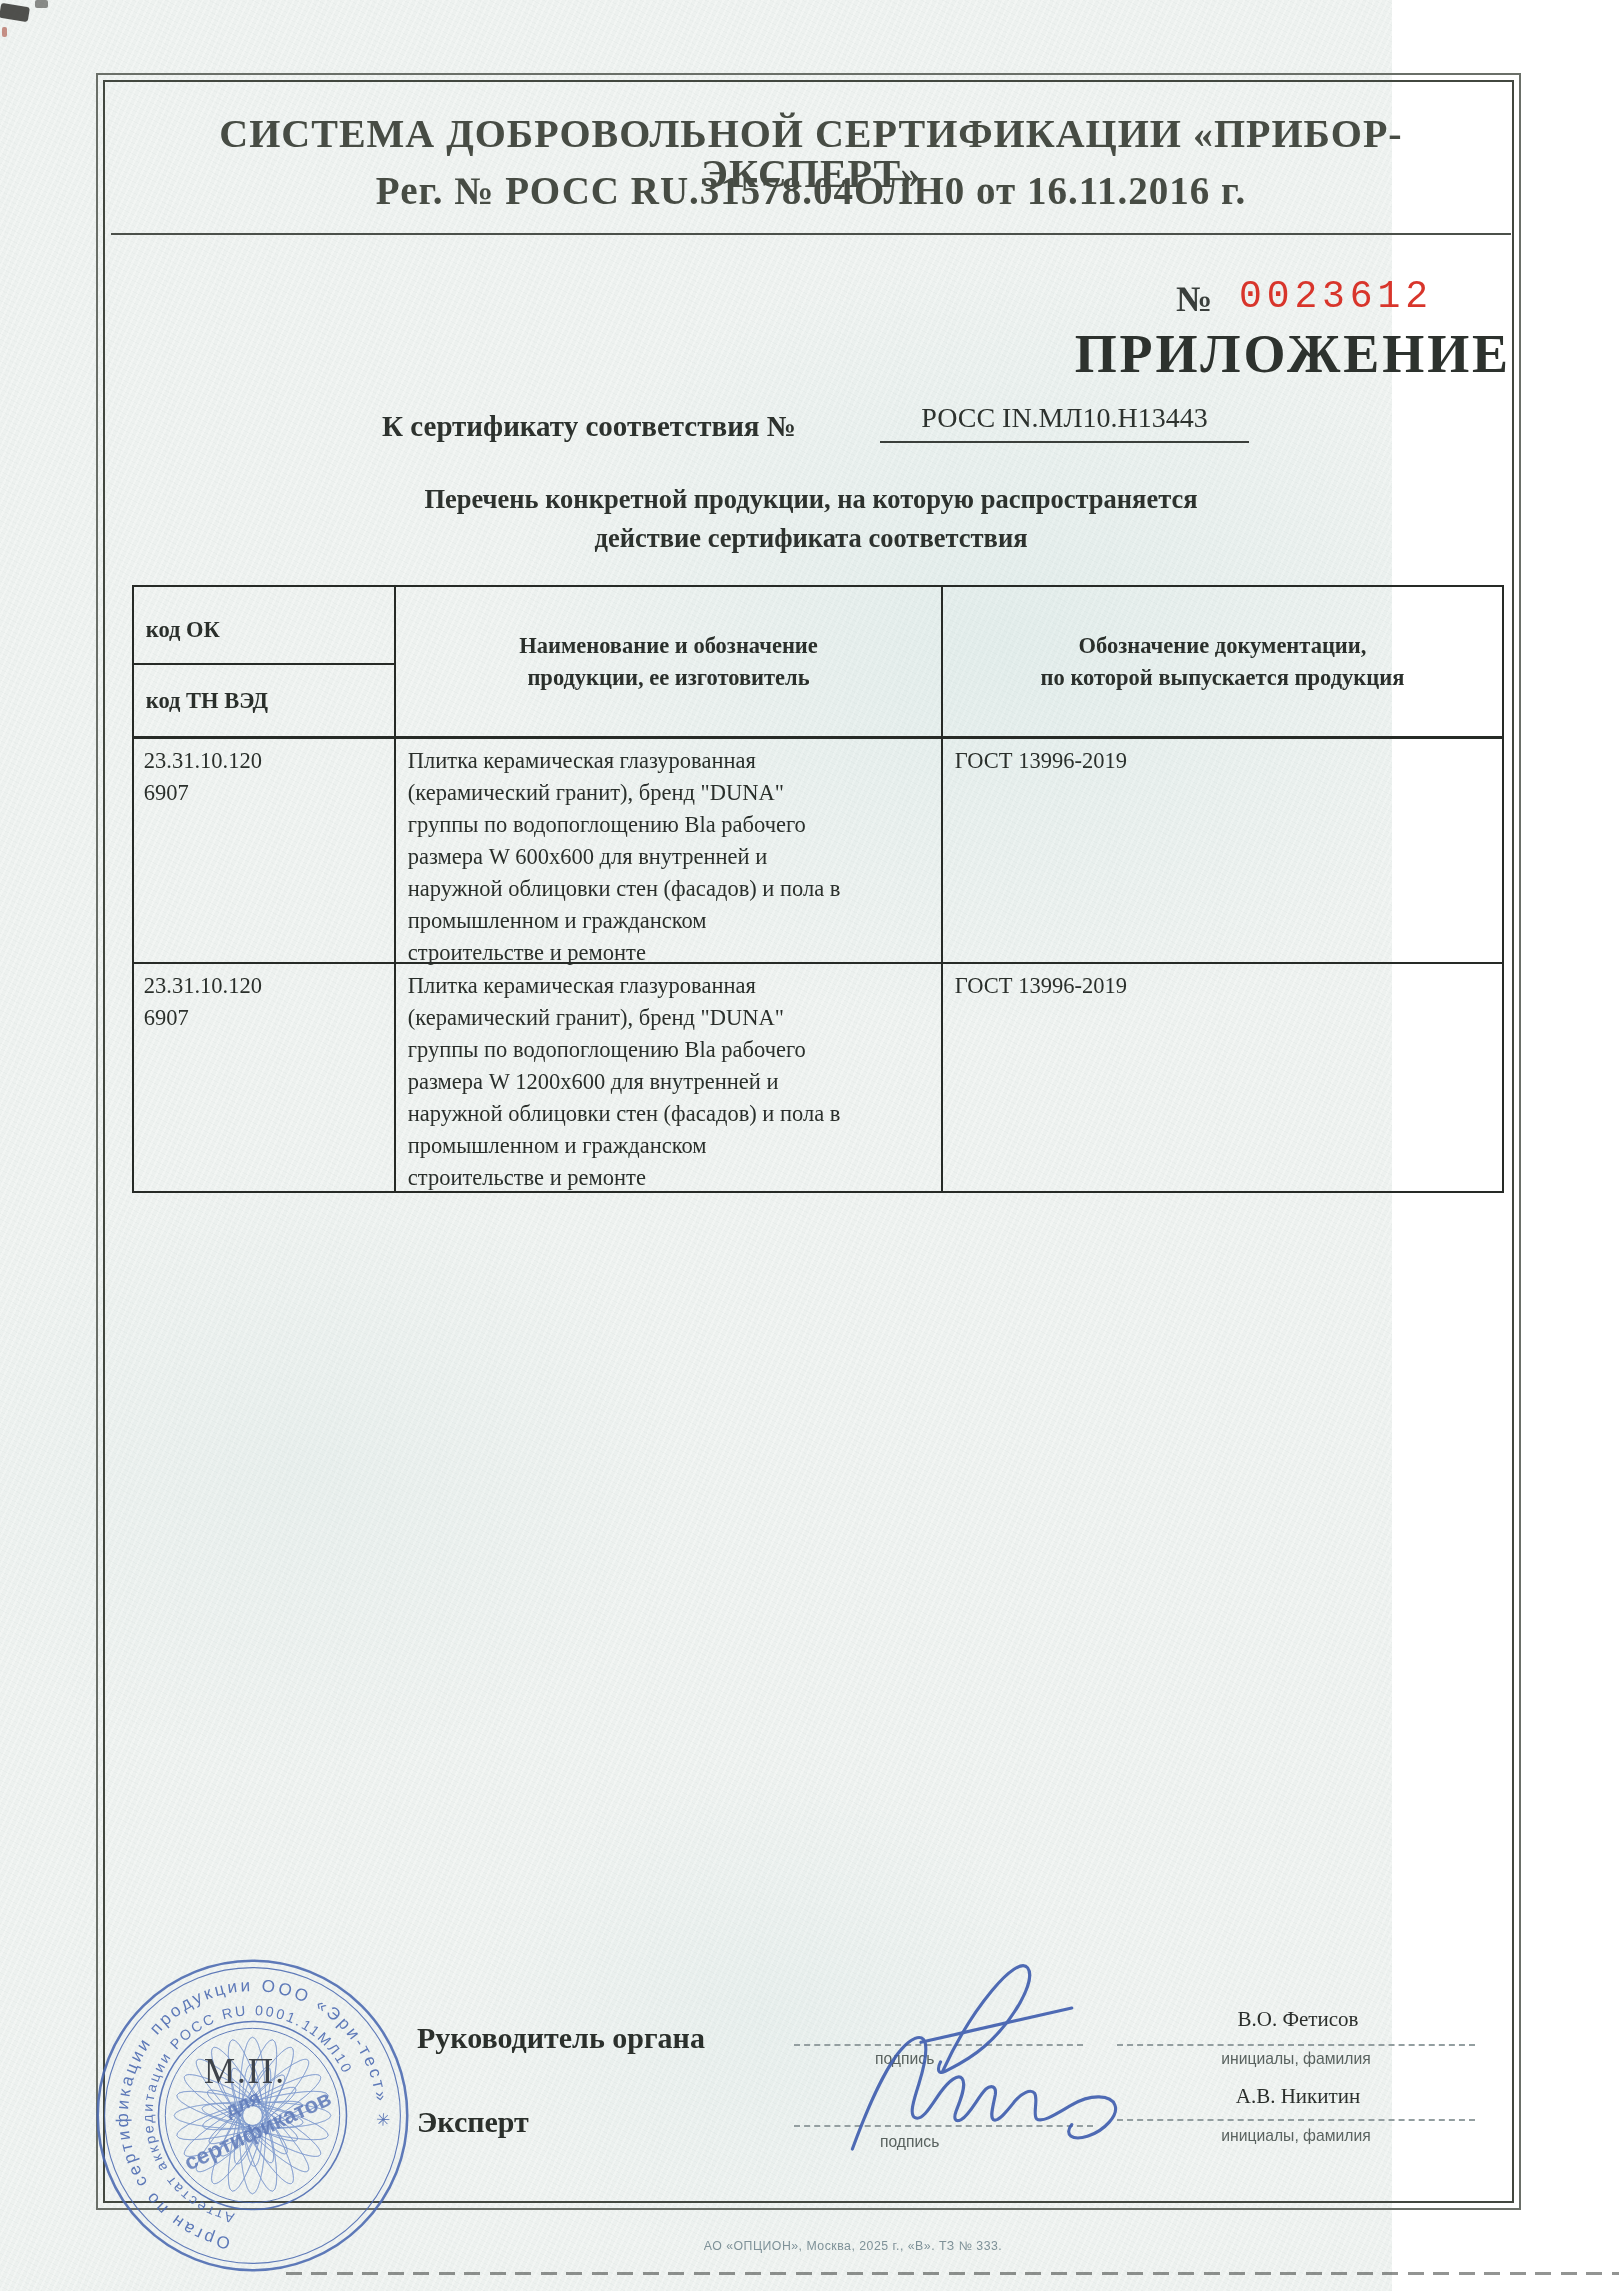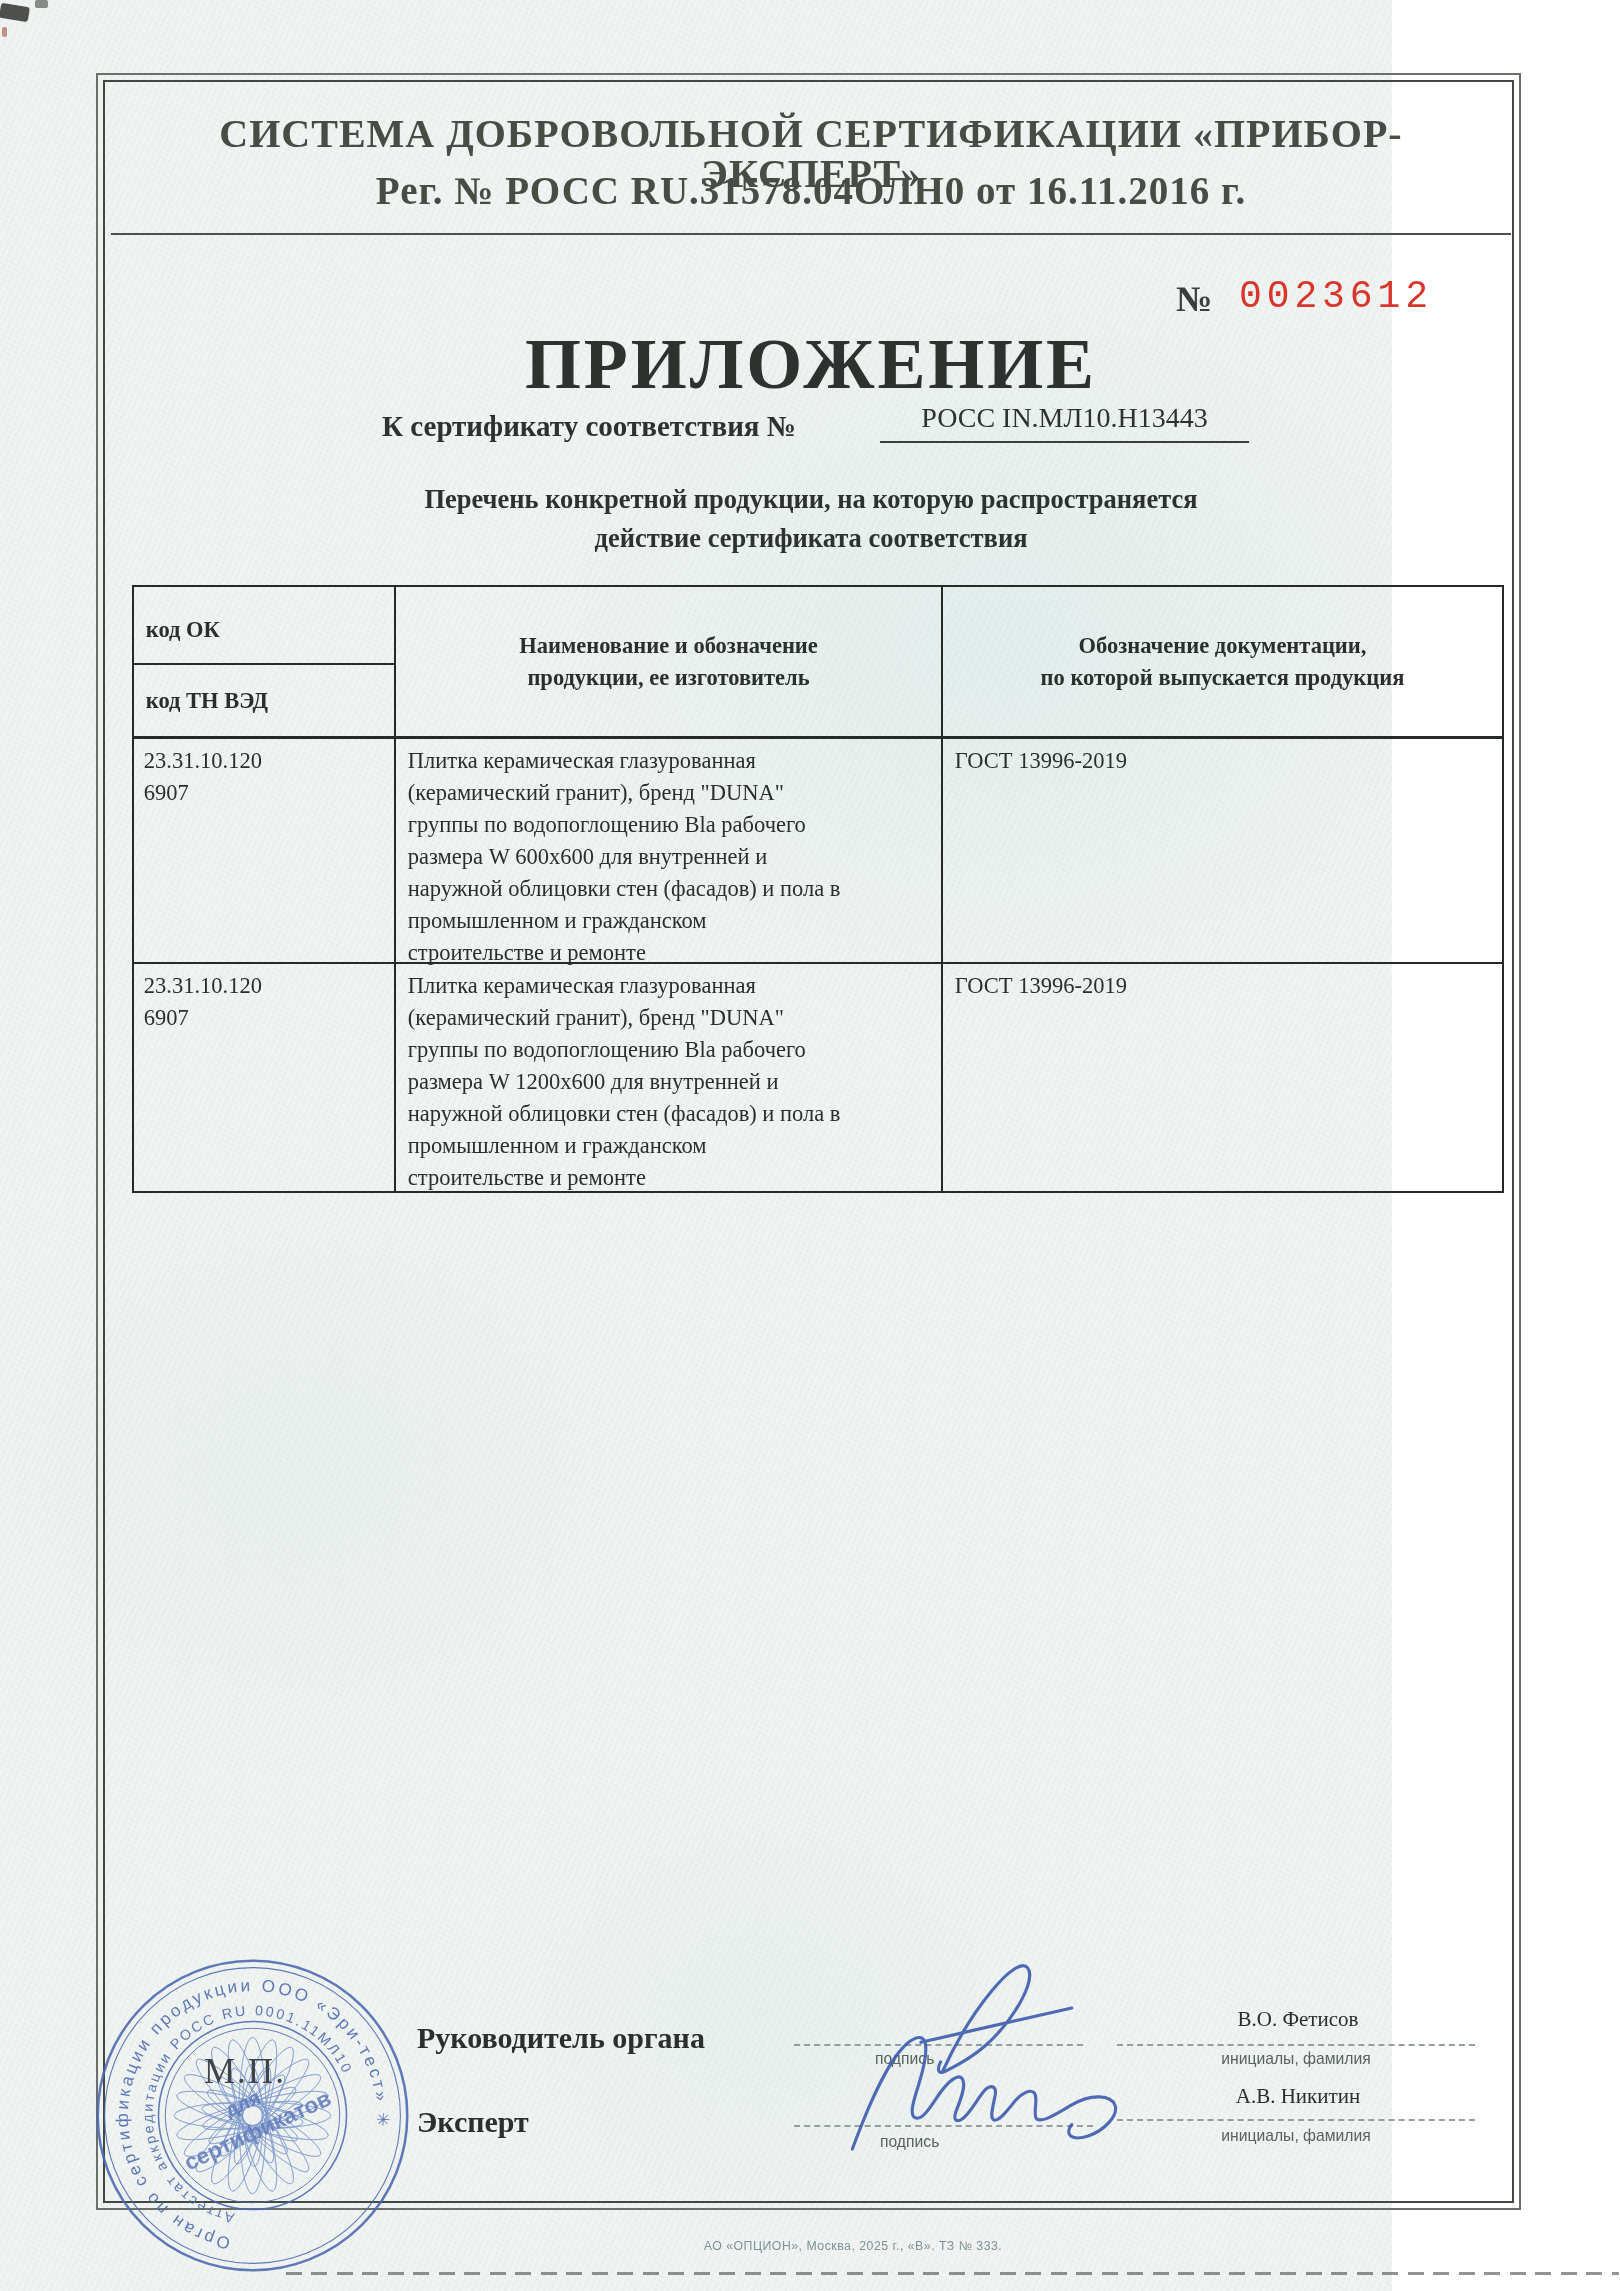--- a/index.html
+++ b/index.html
@@ -33,21 +33,21 @@
 
   
   .hdr1{left:111px;top:114px;width:1400px;text-align:center;font-weight:bold;font-size:40px;line-height:1;letter-spacing:1px;color:#474c44;}
   .hdr2{left:111px;top:171px;width:1400px;text-align:center;font-weight:bold;font-size:39px;line-height:1;letter-spacing:1px;color:#474c44;}
 
   
   .docnum-label{left:1176px;top:278px;font-size:36px;font-weight:bold;color:#3a3f3c;}
   .docnum-value{left:1239px;top:275px;font-family:Liberation Mono, monospace;font-size:38px;letter-spacing:4.9px;color:#d8352b;}
 
   
-  .title{left:111px;top:323px;width:1400px;text-align:center;font-weight:bold;font-size:72px;letter-spacing:2.9px;color:#2d322e;}
+  .title{left:111px;top:323px;width:1400px;text-align:right;font-weight:bold;font-size:54px;letter-spacing:2.9px;color:#2d322e;}
   .cert-label{left:382px;top:410px;font-weight:bold;font-size:29px;color:#2d322e;}
   .cert-value{left:880px;top:402px;width:369px;text-align:center;font-size:28px;color:#2d322e;border-bottom:2px solid #3a3f3b;padding-bottom:6.9px;}
   .subtitle{left:111px;top:480px;width:1400px;text-align:center;font-weight:bold;font-size:26.5px;line-height:39px;color:#2d322e;}
 
   
   .tbl{left:132px;top:585px;display:grid;grid-template-columns:262px 547px 559px;grid-template-rows:152px 225px 227px;border:2.9px solid #262a26;}
   .cell{box-sizing:border-box;font-size:22.5px;line-height:32px;color:#2a2f2b;}
   .bR{border-right:2px solid #262a26;}
   .bB{border-bottom:3.9px solid #262a26;}
   .bB2{border-bottom:2.9px solid #262a26;}

